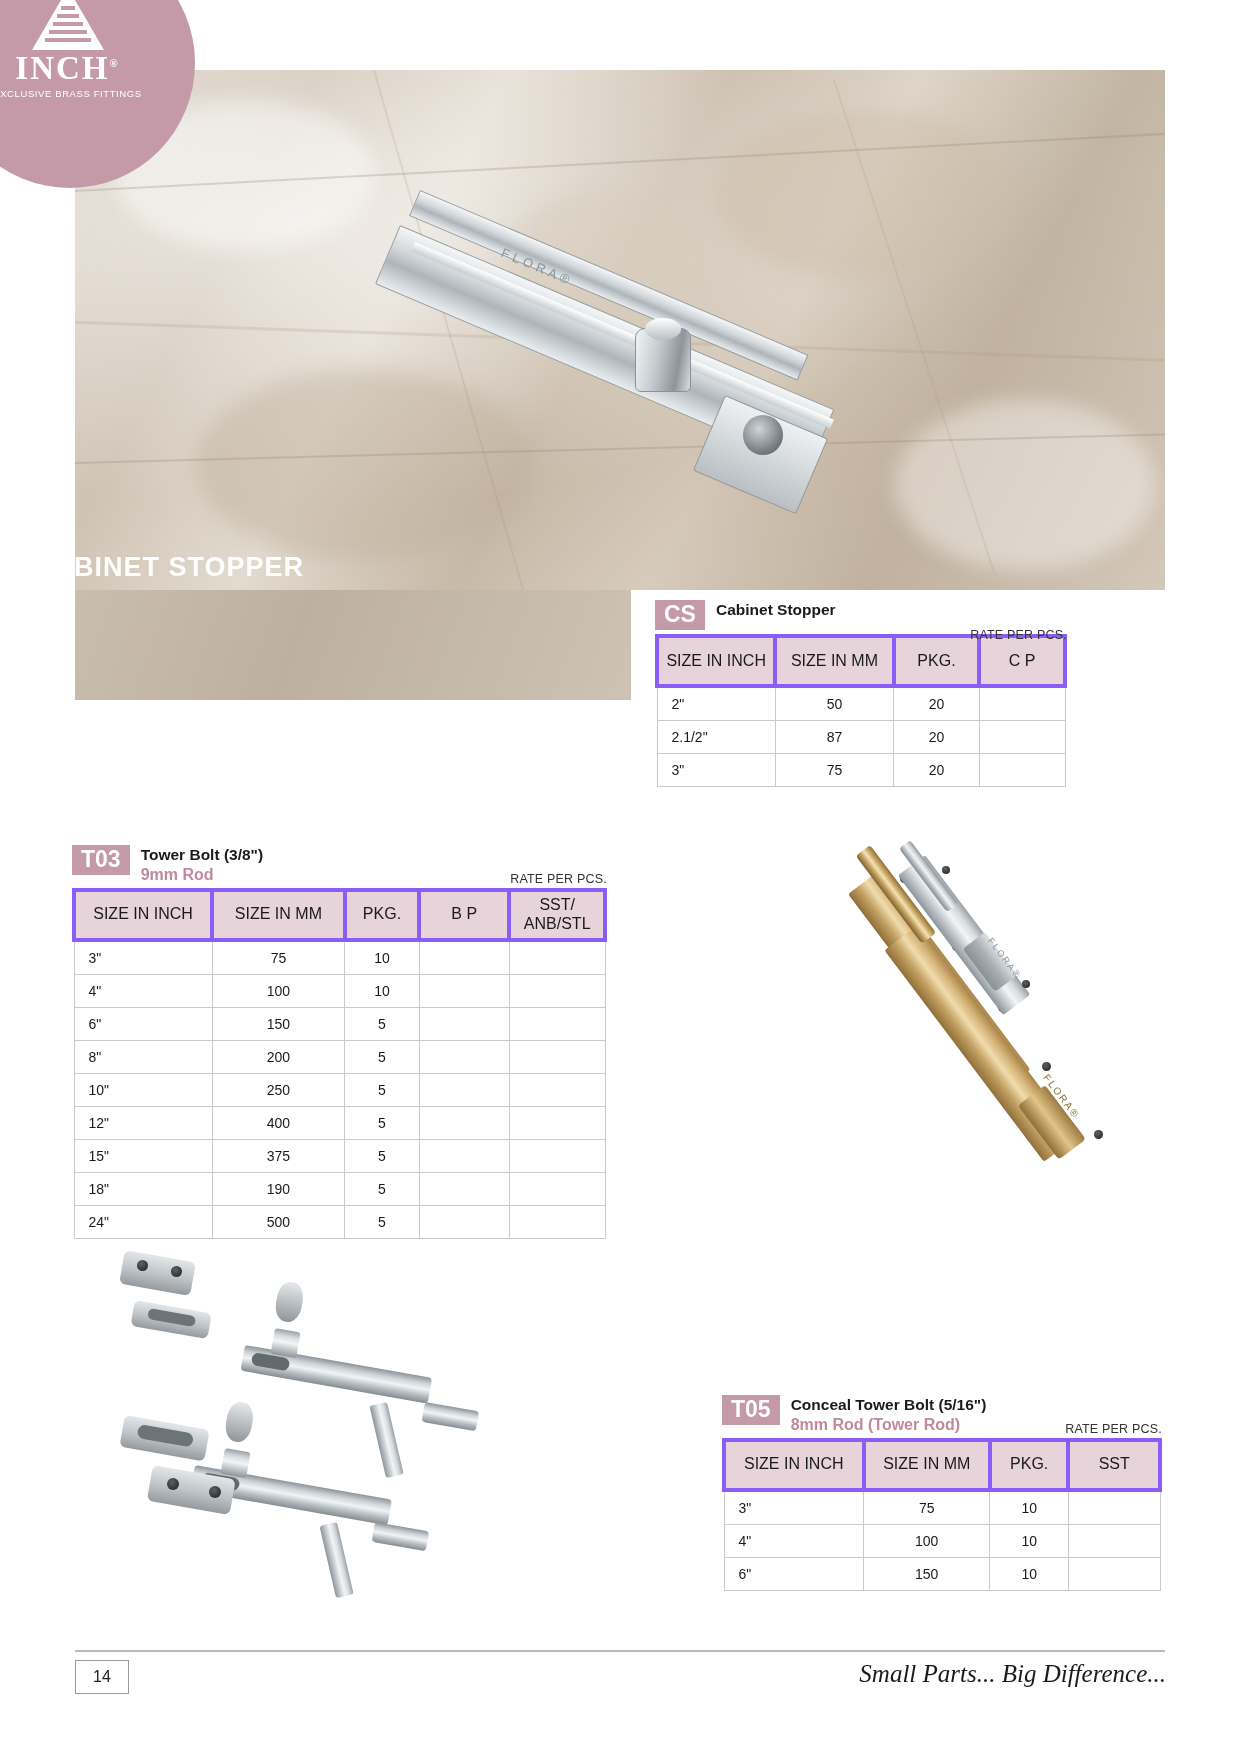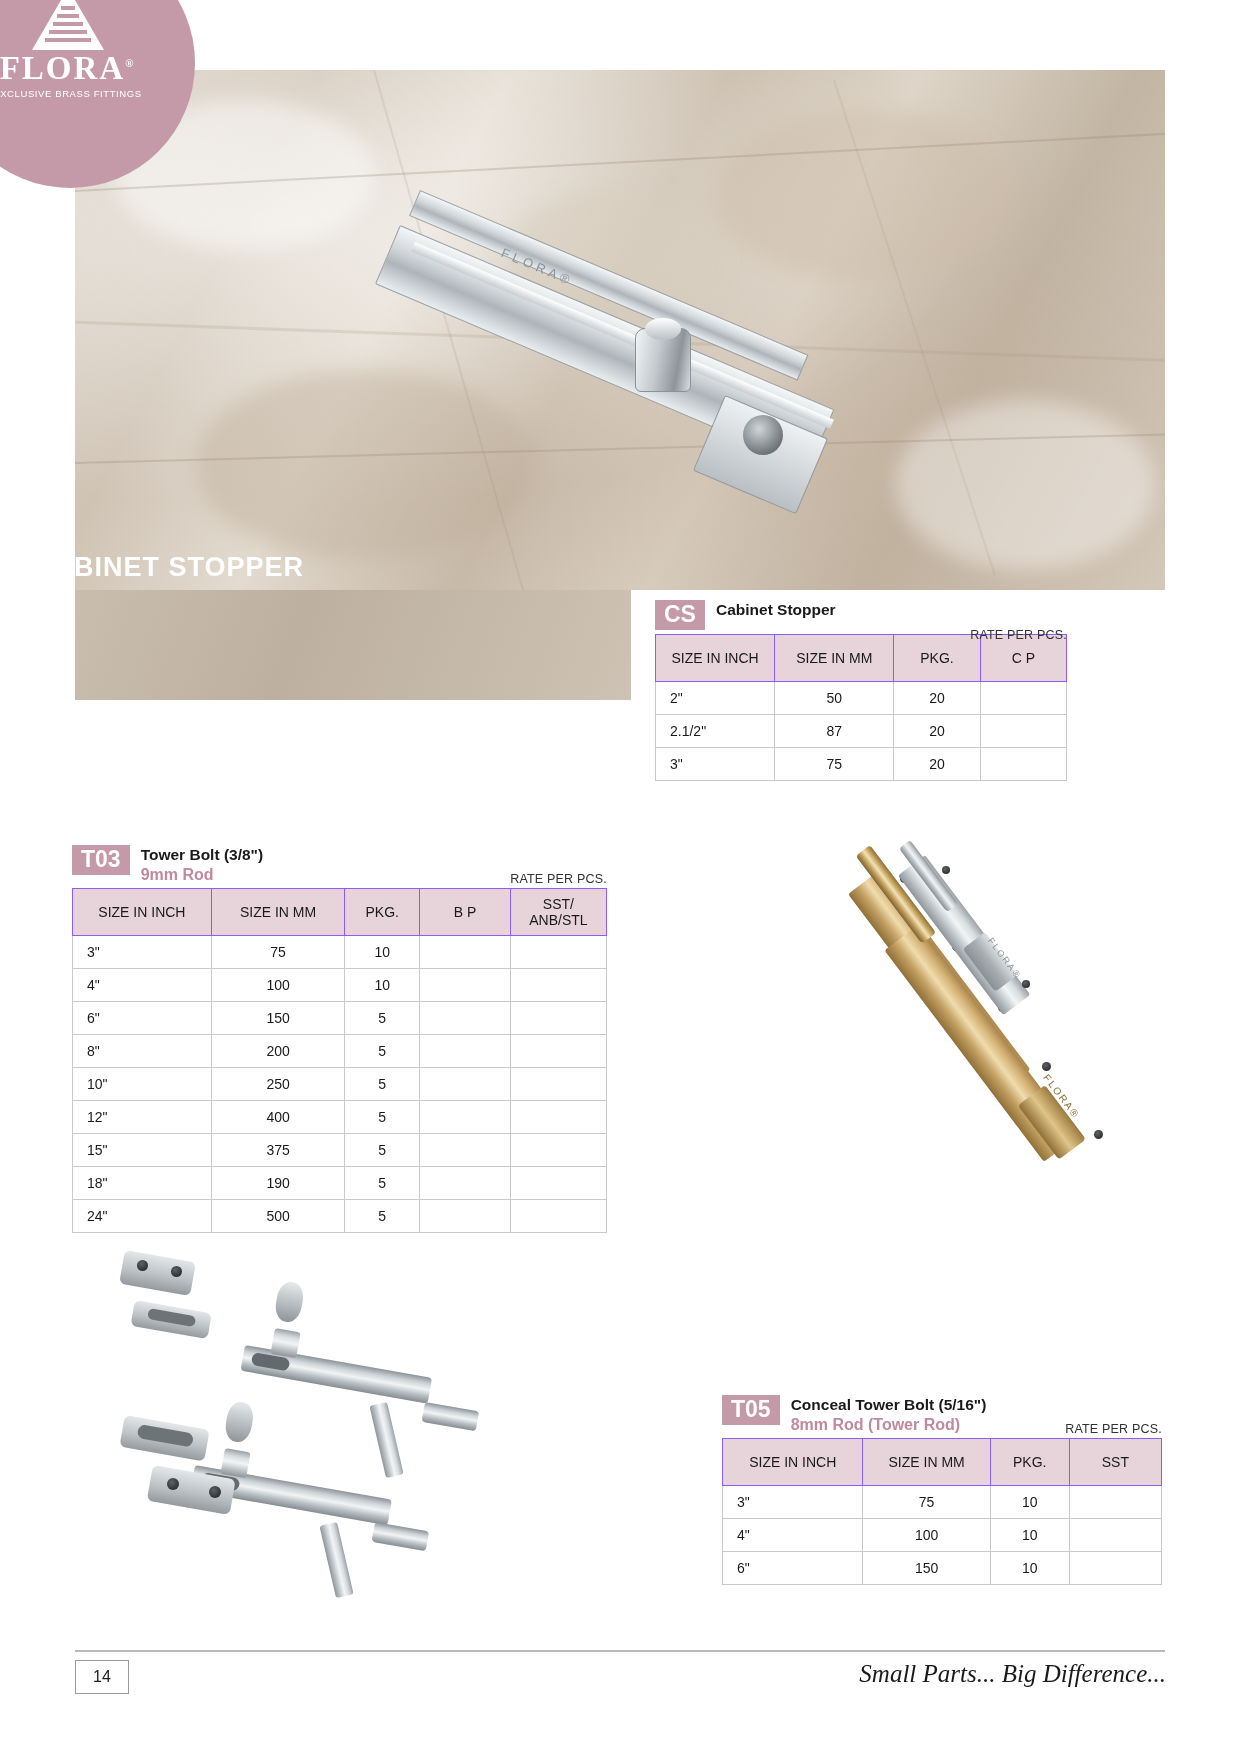--- a/index.html
+++ b/index.html
@@ -176,22 +176,22 @@
   }
   table.spec {
     border-collapse: collapse;
     width: 100%;
     font-size: 14px;
     color: #1a1a1a;
   }
   table.spec th {
     background: #e7d3da;
     font-weight: normal;
-    font-size: 14px;
-    border: 1px solid #8b5cf6;
+    font-size: 16px;
+    border: 4px solid #8b5cf6;
     height: 42px;
     padding: 2px 4px;
     text-align: center;
     line-height: 1.15;
   }
   table.spec td {
     border: 1px solid #c9c9c9;
     height: 30px;
     text-align: center;
     padding: 1px 4px;
@@ -310,21 +310,21 @@
 <div id="logo-circle">
   <div id="logo-inner">
     <div id="logo-mark">
       <div class="tri"></div>
       <div class="slit" style="top:18px;width:14px;left:29px;"></div>
       <div class="slit" style="top:26px;width:22px;left:25px;"></div>
       <div class="slit" style="top:34px;width:30px;left:21px;"></div>
       <div class="slit" style="top:42px;width:38px;left:17px;"></div>
       <div class="slit" style="top:50px;width:46px;left:13px;"></div>
     </div>
-    <div id="logo-wordmark"><span>FLORA</span><span id="logo-reg">®</span></div>
+    <div id="logo-wordmark"><span>INCH</span><span id="logo-reg">®</span></div>
     <div id="logo-sub">EXCLUSIVE BRASS FITTINGS</div>
   </div>
 </div>
 
 <div class="block" id="block-cs" style="left:655px;top:600px;width:412px;">
   <div class="block-head" style="position:relative;">
     <span class="code-badge">CS</span>
     <span class="titles">
       <div class="block-title">Cabinet Stopper</div>
     </span>

